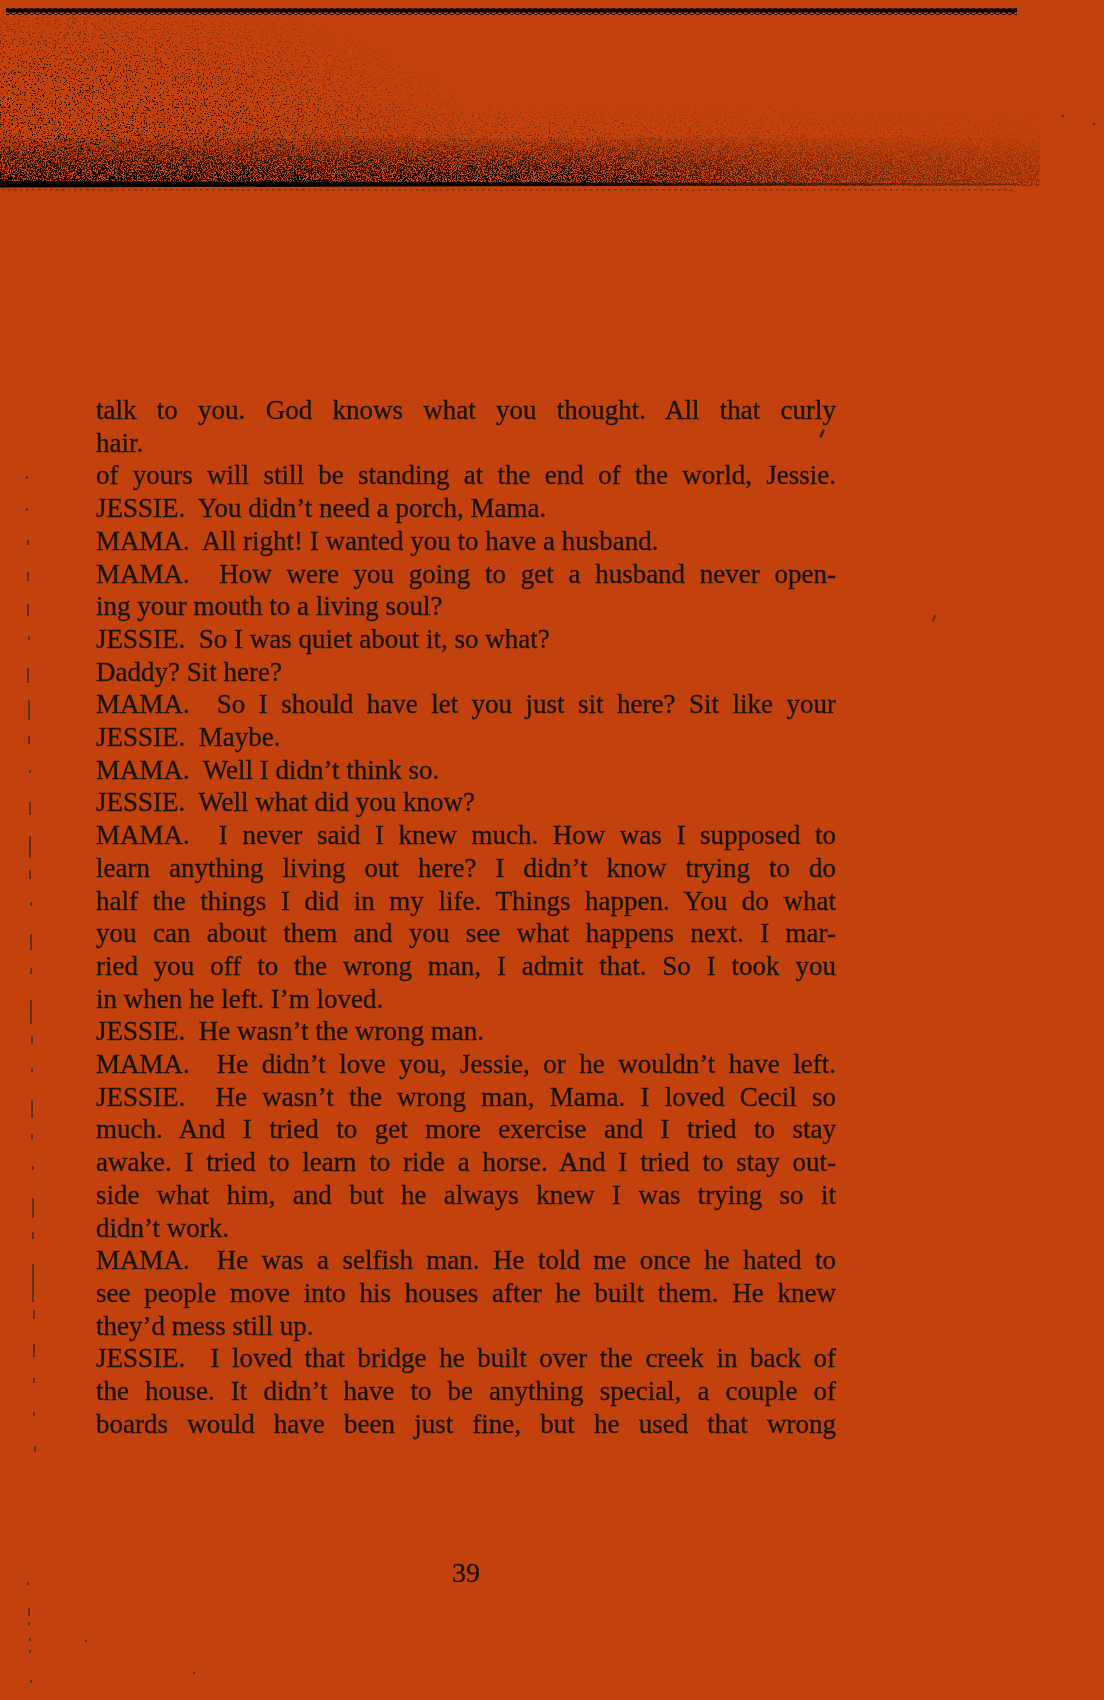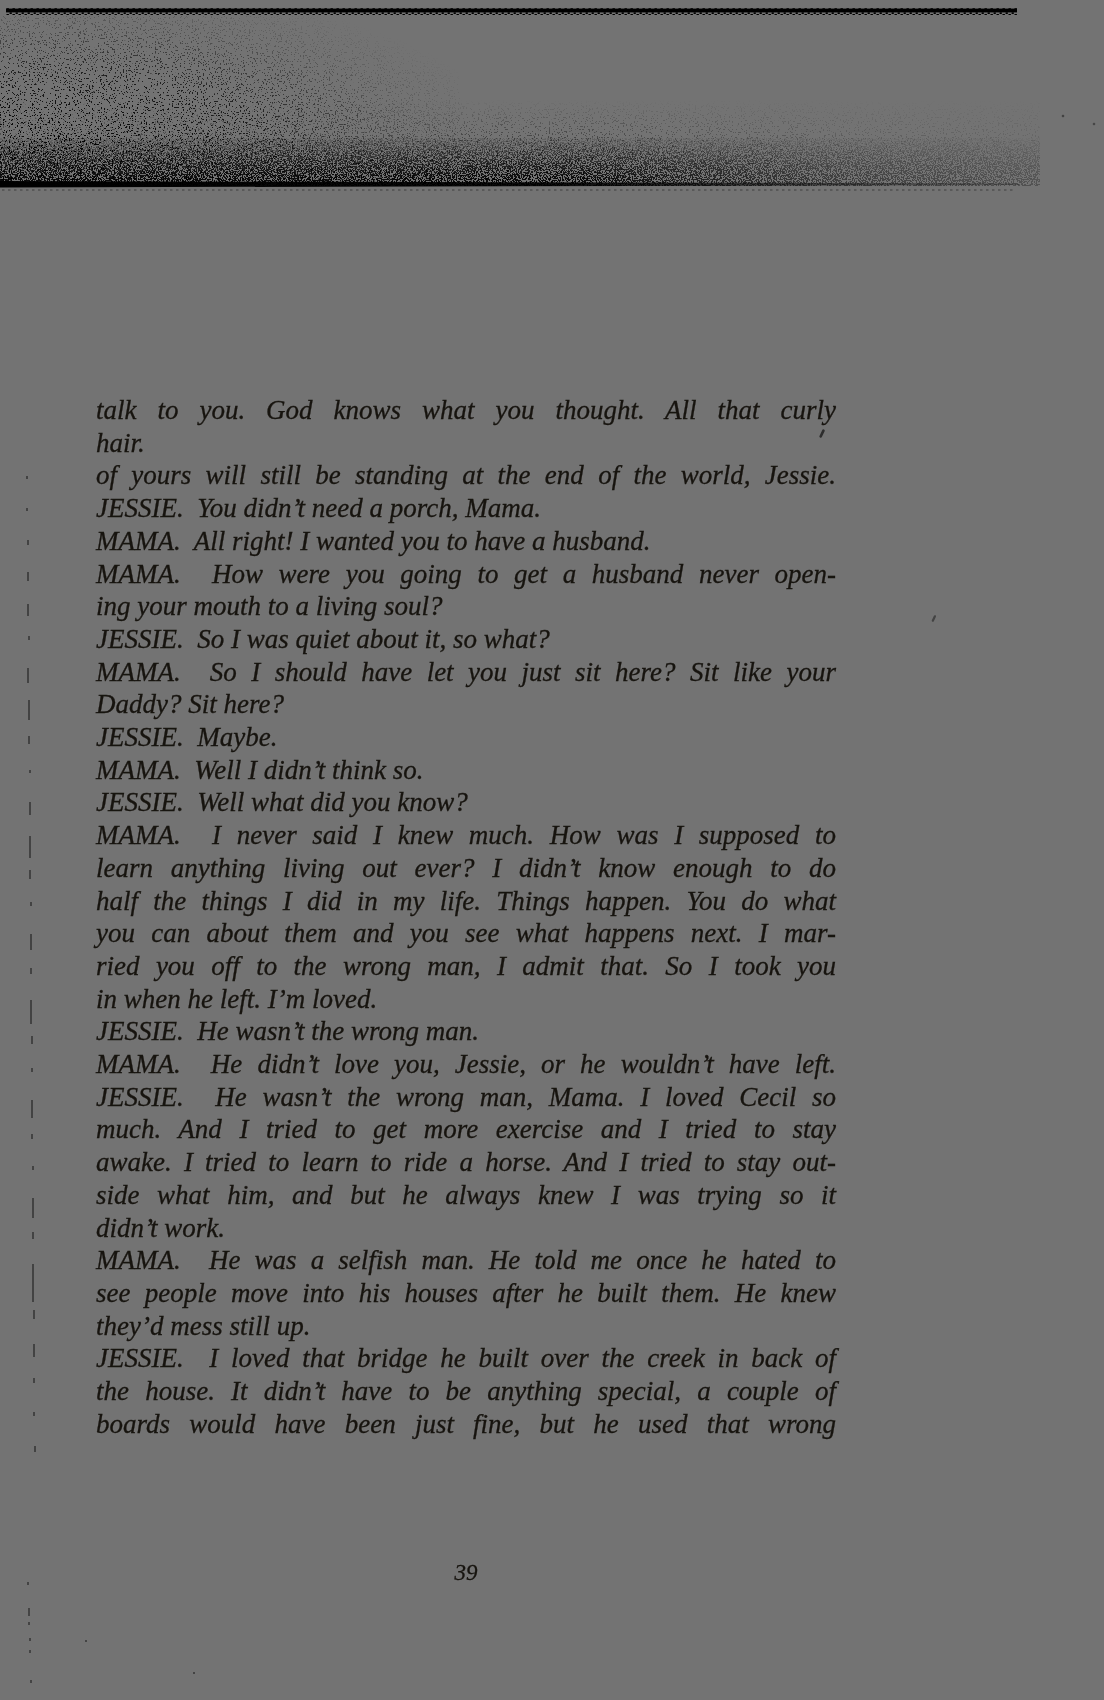--- a/index.html
+++ b/index.html
@@ -1,35 +1,34 @@
 <!DOCTYPE html>
 <html><head>
 <meta charset="utf-8">
 <style>
   html,body{margin:0;padding:0;background:#ffffff;}
   .page{
     position:relative;
     width:1104px;height:1700px;
-    background:#737373;
+    background:#c2410c;
     overflow:hidden;
     font-family:"Liberation Serif","DejaVu Serif",serif;
     color:#17140f;
-    font-style:italic;
   }
   .artifacts{position:absolute;left:0;top:0;pointer-events:none;}
   .text-block{
     position:absolute;left:96px;top:394px;width:740px;
     font-size:27px;line-height:32.7px;
     -webkit-text-stroke:0.3px #17140f;
   }
   .line{margin:0;padding:0;}
   .line.j{text-align:justify;text-align-last:justify;}
   .folio{
     position:absolute;left:96px;top:1556px;width:740px;
-    text-align:center;font-size:23px;line-height:33px;
+    text-align:center;font-size:28px;line-height:33px;
     -webkit-text-stroke:0.3px #17140f;
   }
 </style>
 </head>
 <body>
 
 <div class="page">
 
   <svg class="artifacts" width="1104" height="1700" viewBox="0 0 1104 1700" aria-hidden="true">
     <defs>
@@ -153,27 +152,27 @@
 
   <main class="text-block">
     <p class="line j">talk to you. God knows what you thought. All that curly</p>
     <p class="line">hair.</p>
     <p class="line j">of yours will still be standing at the end of the world, Jessie.</p>
     <p class="line">JESSIE.&nbsp; You didn’t need a porch, Mama.</p>
     <p class="line">MAMA.&nbsp; All right! I wanted you to have a husband.</p>
     <p class="line j">MAMA.&nbsp; How were you going to get a husband never open-</p>
     <p class="line">ing your mouth to a living soul?</p>
     <p class="line">JESSIE.&nbsp; So I was quiet about it, so what?</p>
+    <p class="line">Daddy? Sit here?</p>
     <p class="line j">MAMA.&nbsp; So I should have let you just sit here? Sit like your</p>
-    <p class="line">Daddy? Sit here?</p>
     <p class="line">JESSIE.&nbsp; Maybe.</p>
     <p class="line">MAMA.&nbsp; Well I didn’t think so.</p>
     <p class="line">JESSIE.&nbsp; Well what did you know?</p>
     <p class="line j">MAMA.&nbsp; I never said I knew much. How was I supposed to</p>
-    <p class="line j">learn anything living out ever? I didn’t know enough to do</p>
+    <p class="line j">learn anything living out here? I didn’t know trying to do</p>
     <p class="line j">half the things I did in my life. Things happen. You do what</p>
     <p class="line j">you can about them and you see what happens next. I mar-</p>
     <p class="line j">ried you off to the wrong man, I admit that. So I took you</p>
     <p class="line">in when he left. I’m loved.</p>
     <p class="line">JESSIE.&nbsp; He wasn’t the wrong man.</p>
     <p class="line j">MAMA.&nbsp; He didn’t love you, Jessie, or he wouldn’t have left.</p>
     <p class="line j">JESSIE.&nbsp; He wasn’t the wrong man, Mama. I loved Cecil so</p>
     <p class="line j">much. And I tried to get more exercise and I tried to stay</p>
     <p class="line j">awake. I tried to learn to ride a horse. And I tried to stay out-</p>
     <p class="line j">side what him, and but he always knew I was trying so it</p>

